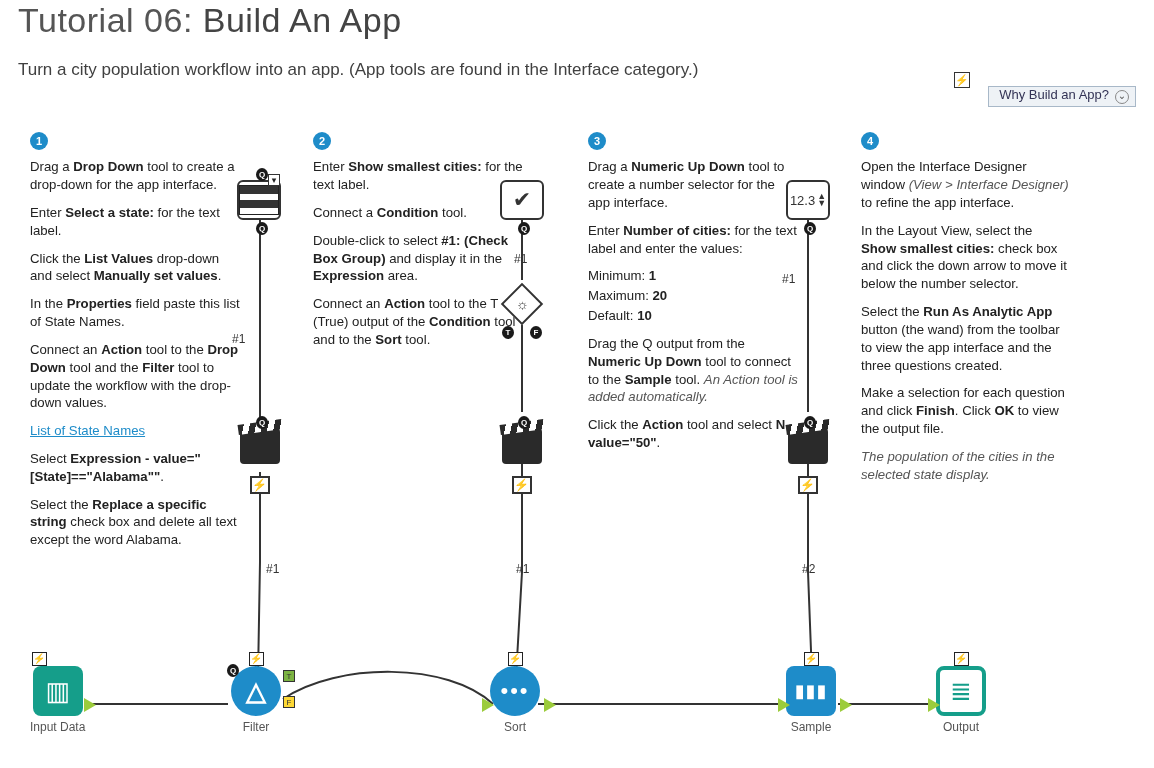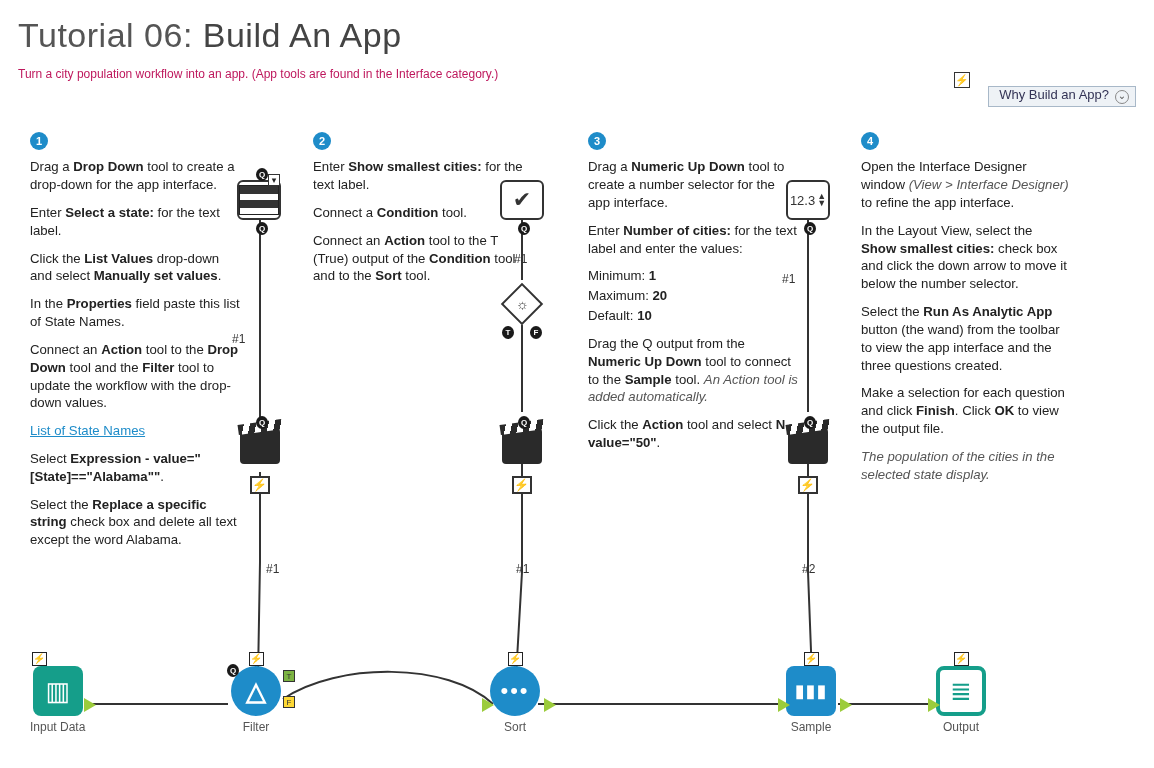--- a/index.html
+++ b/index.html
@@ -5,24 +5,24 @@
   * { box-sizing: border-box; margin: 0; padding: 0; }
   body {
     font-family: "Segoe UI", Arial, sans-serif;
     background: #fff;
     color: #333;
     width: 1154px;
     height: 768px;
     position: relative;
     overflow: hidden;
   }
-  .header { padding: 16px 18px 4px 18px; }
+  .header { padding: 1px 18px 4px 18px; }
   .title-line { font-size: 34px; font-weight: 300; color: #555; letter-spacing: 0.5px; }
   .title-bold { font-weight: 400; color: #444; }
-  .subtitle { font-size: 12px; color: #be185d; margin-top: 12px; font-weight: 300; }
+  .subtitle { font-size: 17px; color: #404040; margin-top: 20px; font-weight: 300; }
   .help-btn {
     position: absolute; top: 86px; right: 18px;
     border: 1px solid #a8b8c8; background: #eef2f6;
     padding: 0 26px 4px 10px; font-size: 13px; color: #335;
     cursor: pointer;
   }
   .help-btn::after {
     content: "⌄"; position: absolute; right: 6px; top: 3px;
     border: 1px solid #888; border-radius: 50%;
     width: 12px; height: 12px; font-size: 10px; line-height: 10px;
@@ -179,20 +179,21 @@
       <div class="clapper"></div>
     </div>
   <div class="q-dot" style="left:238px; top:284px">Q</div>
   <div class="action-box" style="left:232px; top:344px">⚡</div>
   <div class="port-label" style="left:248px; top:430px">#1</div>
 
   <div class="col col2">
     <div class="step-badge">2</div>
     <p><span>Enter </span><b>Show smallest cities:</b><span> for the text label.</span></p>
     <p><span>Connect a </span><b>Condition</b><span> tool.</span></p>
+    <p><span>Double-click to select </span><b>#1: (Check Box Group)</b><span> and display it in the </span><b>Expression</b><span> area.</span></p>
     <p><span>Connect an </span><b>Action</b><span> tool to the T (True) output of the </span><b>Condition</b><span> tool and to the </span><b>Sort</b><span> tool.</span></p>
   </div>
 
   <div class="tool" style="left:482px; top:48px; font-size:22px">✔</div>
   <div class="q-dot" style="left:500px; top:90px">Q</div>
   <div class="port-label" style="left:496px; top:120px">#1</div>
   <div class="tool diamond" style="left:484px; top:152px">
     <div class="dshape">
         <span>☼</span>
       </div>

